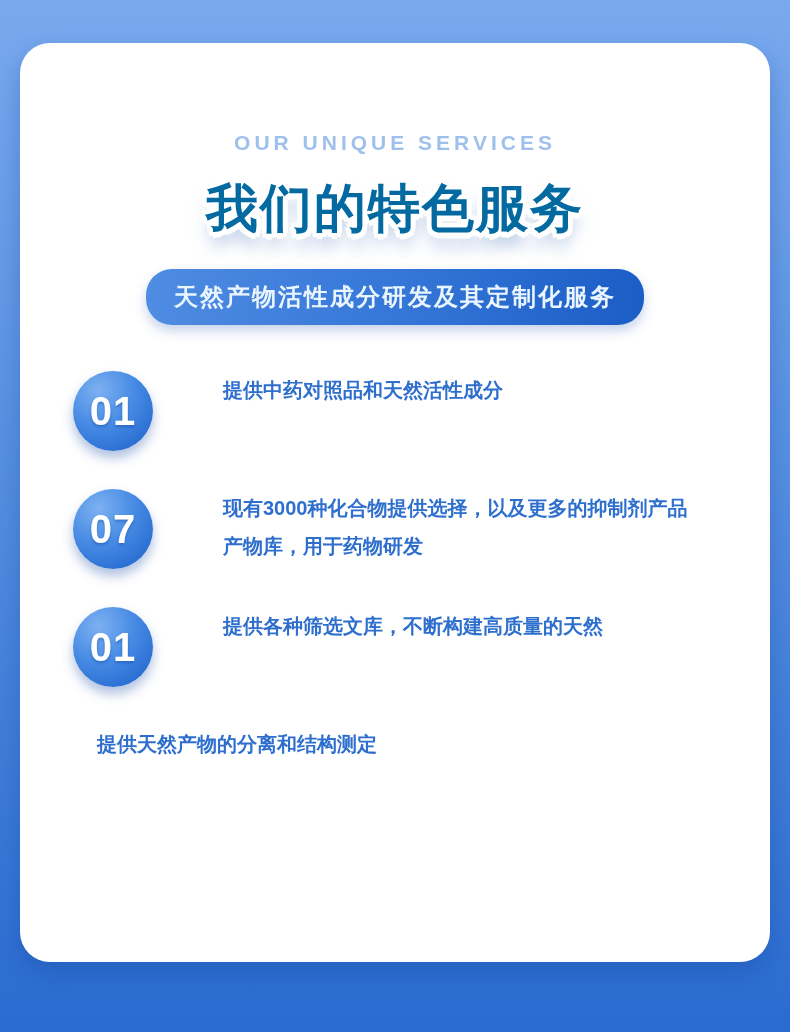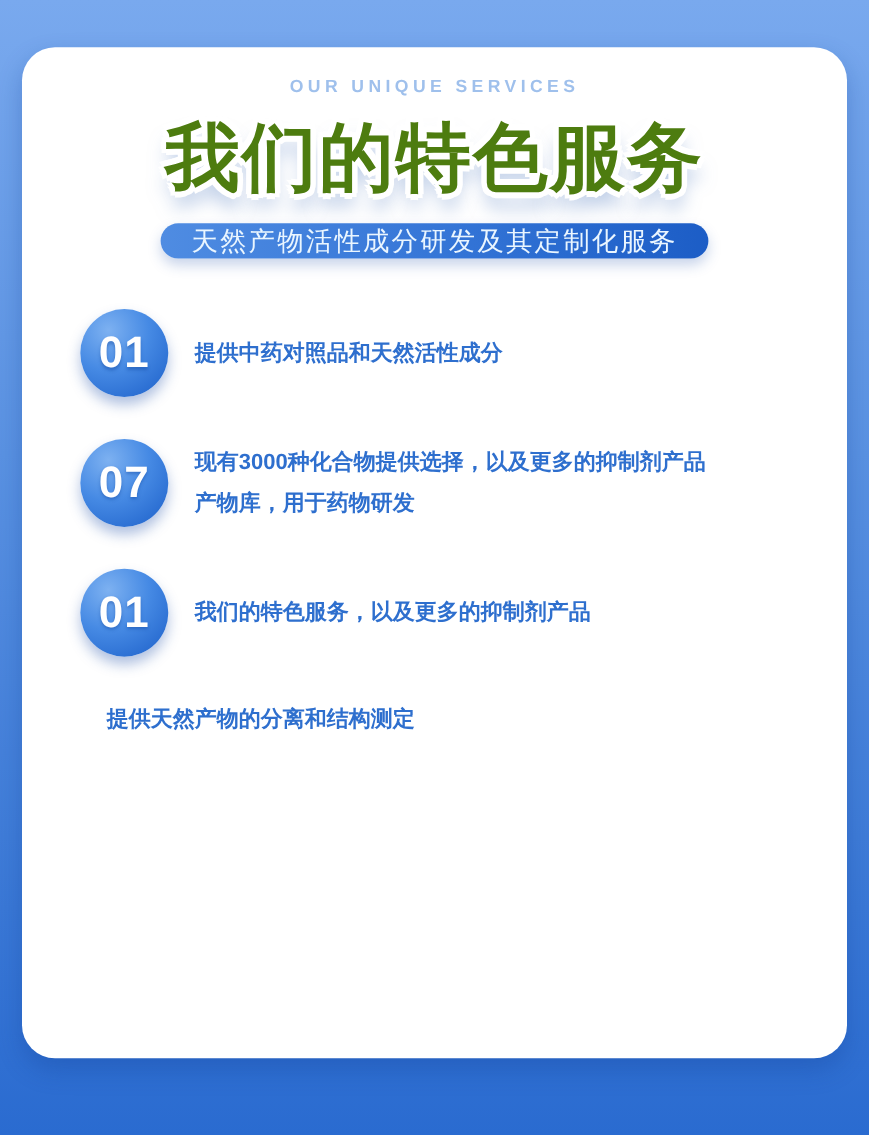--- a/index.html
+++ b/index.html
@@ -13,59 +13,60 @@
   .card{
     position:absolute;left:20px;top:43px;
     width:750px;height:919px;
     background:#ffffff;
     border-radius:30px;
     box-shadow:0 10px 22px rgba(18,62,150,0.30);
     box-sizing:border-box;
   }
   .header{ text-align:center; }
   .eyebrow{
-    margin-top:28px;
-    font-size:16px;
+    margin-top:88px;
+    font-size:21px;
     font-weight:bold;
     letter-spacing:4px;
     color:#9fc0ec;
   }
   .title{
     margin-top:8px;
-    font-size:68px;
+    font-size:52px;
     line-height:92px;
     font-weight:bold;
     letter-spacing:2px;
-    color:#4d7c0f;
+    color:#0369a1;
     text-shadow:
       -4px -4px 0 #fff, 4px -4px 0 #fff, -4px 4px 0 #fff, 4px 4px 0 #fff,
       -5px 0 0 #fff, 5px 0 0 #fff, 0 -5px 0 #fff, 0 6px 0 #fff,
       0 14px 16px rgba(96,134,196,0.55);
     font-family: Liberation Serif, serif;
   }
   .pill{
     display:inline-block;
     margin-top:14px;
-    padding:0 28px;
+    padding:12px 28px;
     font-size:24px;
-    font-weight:normal;
+    font-weight:bold;
     letter-spacing:2px;
     color:#eaf6ff;
     background:linear-gradient(90deg,#4f8ce2 0%,#3374d6 55%,#1c5dc6 100%);
     border-radius:26px;
     box-shadow:0 6px 12px rgba(30,80,170,0.25);
   }
   .items{
     margin-top:46px;
     padding-left:53px;
   }
   .item-row{
     display:flex;
-    align-items:center;
+    align-items:flex-start;
     margin-bottom:38px;
+    gap:46px;
   }
   .badge{
     flex:0 0 auto;
     width:80px;height:80px;
     border-radius:50%;
     background:radial-gradient(circle at 32% 24%, #7db1f1 0%, #468ae4 45%, #1b5ec8 100%);
     box-shadow:0 7px 12px rgba(25,75,165,0.35);
     display:flex;align-items:center;justify-content:center;
   }
   .badge span{
@@ -111,21 +112,21 @@
           <span>07</span>
         </div>
         <div class="item-text">现有3000种化合物提供选择，以及更多的抑制剂产品
 产物库，用于药物研发</div>
       </div>
 
       <div class="item-row">
         <div class="badge">
           <span>01</span>
         </div>
-        <div class="item-text">我们的特色服务，以及更多的抑制剂产品</div>
+        <div class="item-text">提供各种筛选文库，不断构建高质量的天然</div>
       </div>
 
       <div class="item-row">
         <div class="item-text">提供天然产物的分离和结构测定</div>
       </div>
 
 
     </div>
   </div>
 </div>

